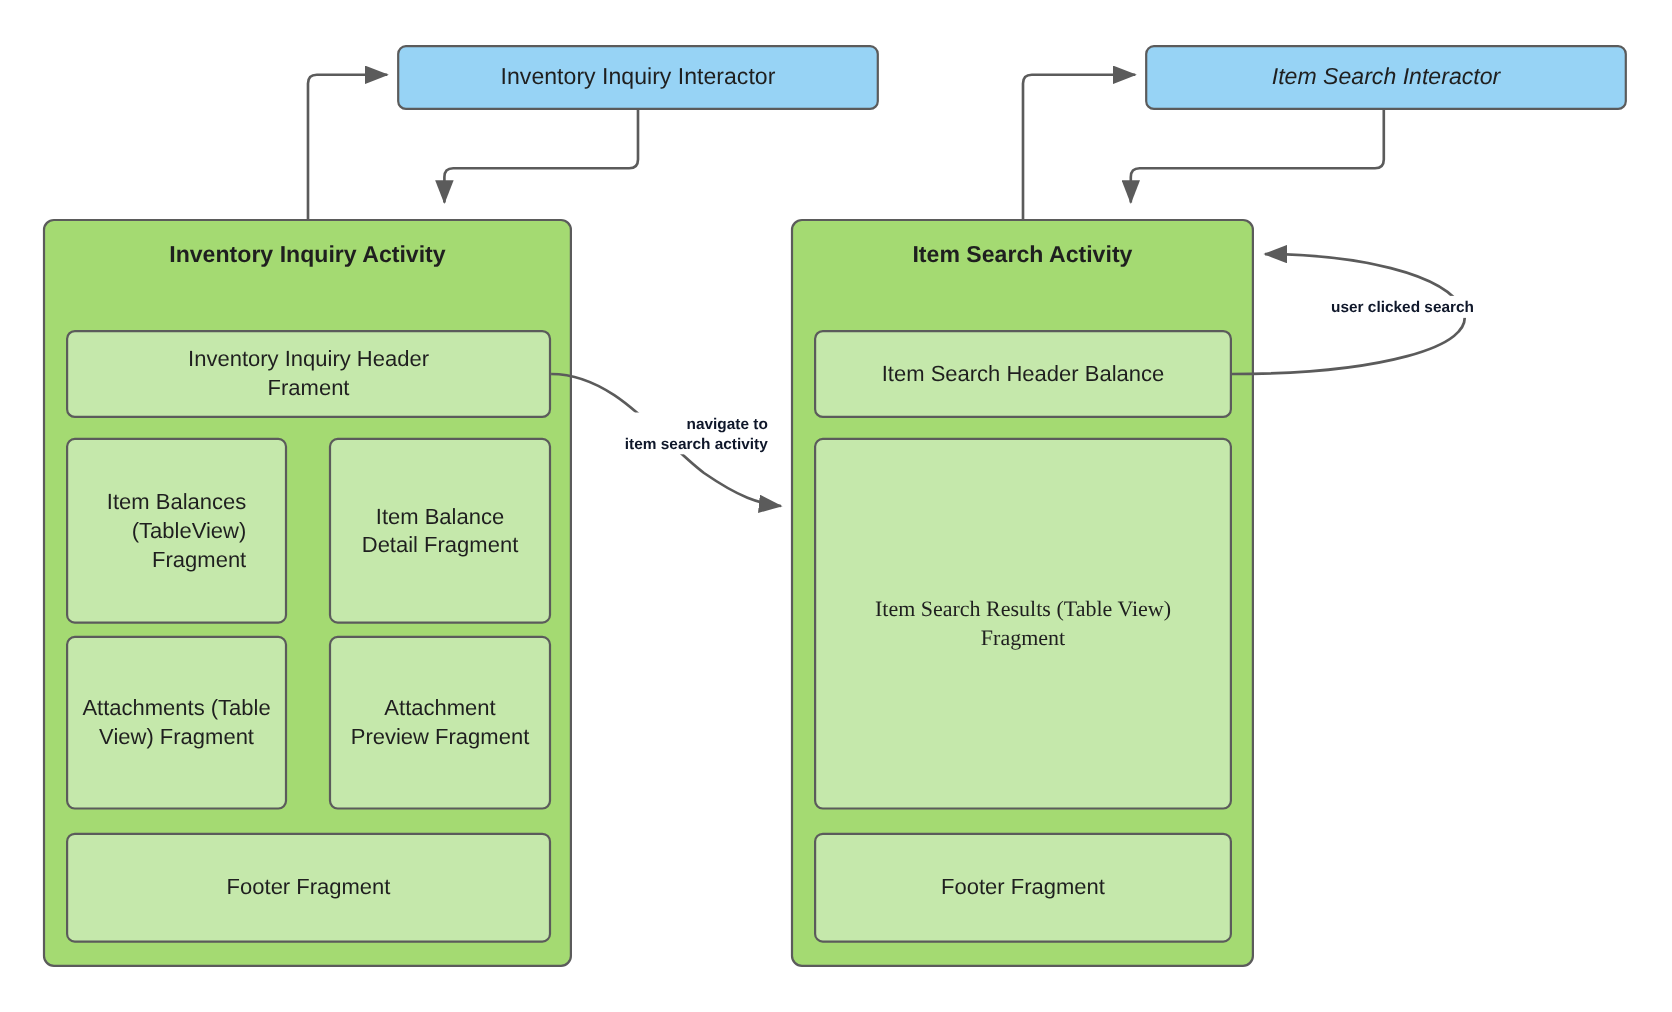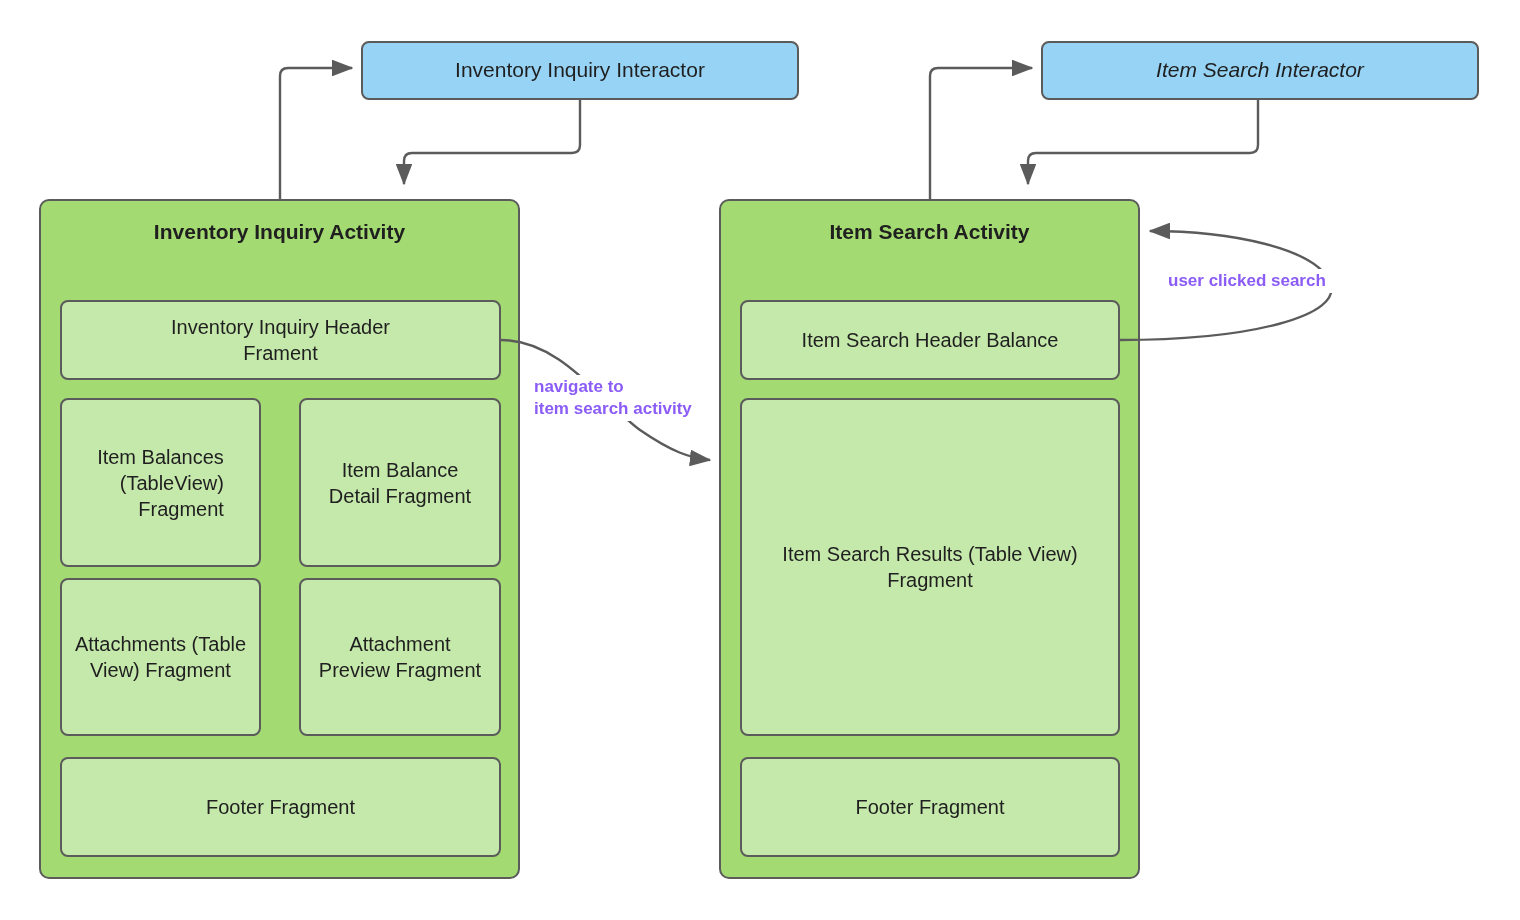--- a/index.html
+++ b/index.html
@@ -73,24 +73,24 @@
     justify-content: center;
     text-align: center;
     font-size: 20px;
     line-height: 1.3;
     color: #1f1f1f;
     padding: 4px 8px;
     z-index: 3;
   }
   .edge-label {
     position: absolute;
-    font-size: 17px;
+    font-size: 14px;
     font-weight: bold;
-    color: #8b5cf6;
-    text-align: left;
+    color: #0f172a;
+    text-align: right;
     line-height: 1.3;
     background: #ffffff;
     white-space: pre-line;
     z-index: 6;
     padding: 1px 3px;
   }
 </style>
 </head>
 <body>
 
@@ -160,21 +160,21 @@
 
   <div class="node activity" style="left:719px; top:199px; width:421px; height:680px;">
     <div class="activity-title">Item Search Activity</div>
   </div>
 
   <div class="fragment" style="left:740px; top:300px; width:380px; height:80px;">
     <span>Item Search Header Balance</span>
   </div>
 
   <div class="fragment" style="left:740px; top:398px; width:380px; height:338px;">
-    <span style="white-space: pre-line;">Item Search Results (Table View)
+    <span style="white-space: pre-line; font-family: Liberation Serif, serif;">Item Search Results (Table View)
 Fragment</span>
   </div>
 
   <div class="fragment" style="left:740px; top:757px; width:380px; height:100px;">
     <span>Footer Fragment</span>
   </div>
 
   <div class="edge-label" style="left: 531px; top: 375px; width: 164px; white-space: pre-line;">navigate to
 item search activity</div>
 

